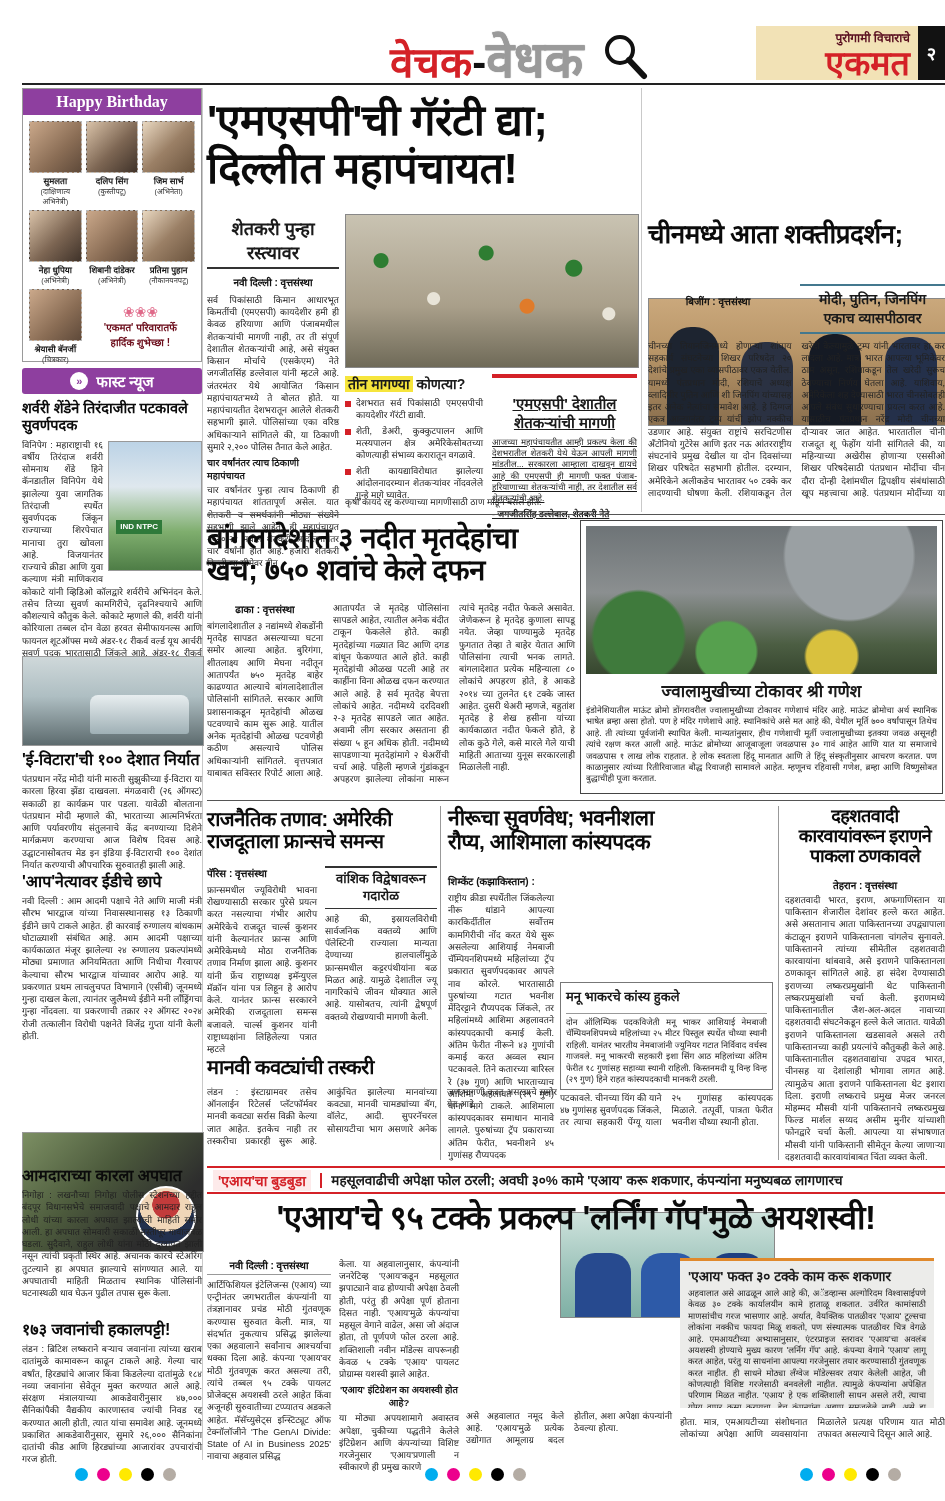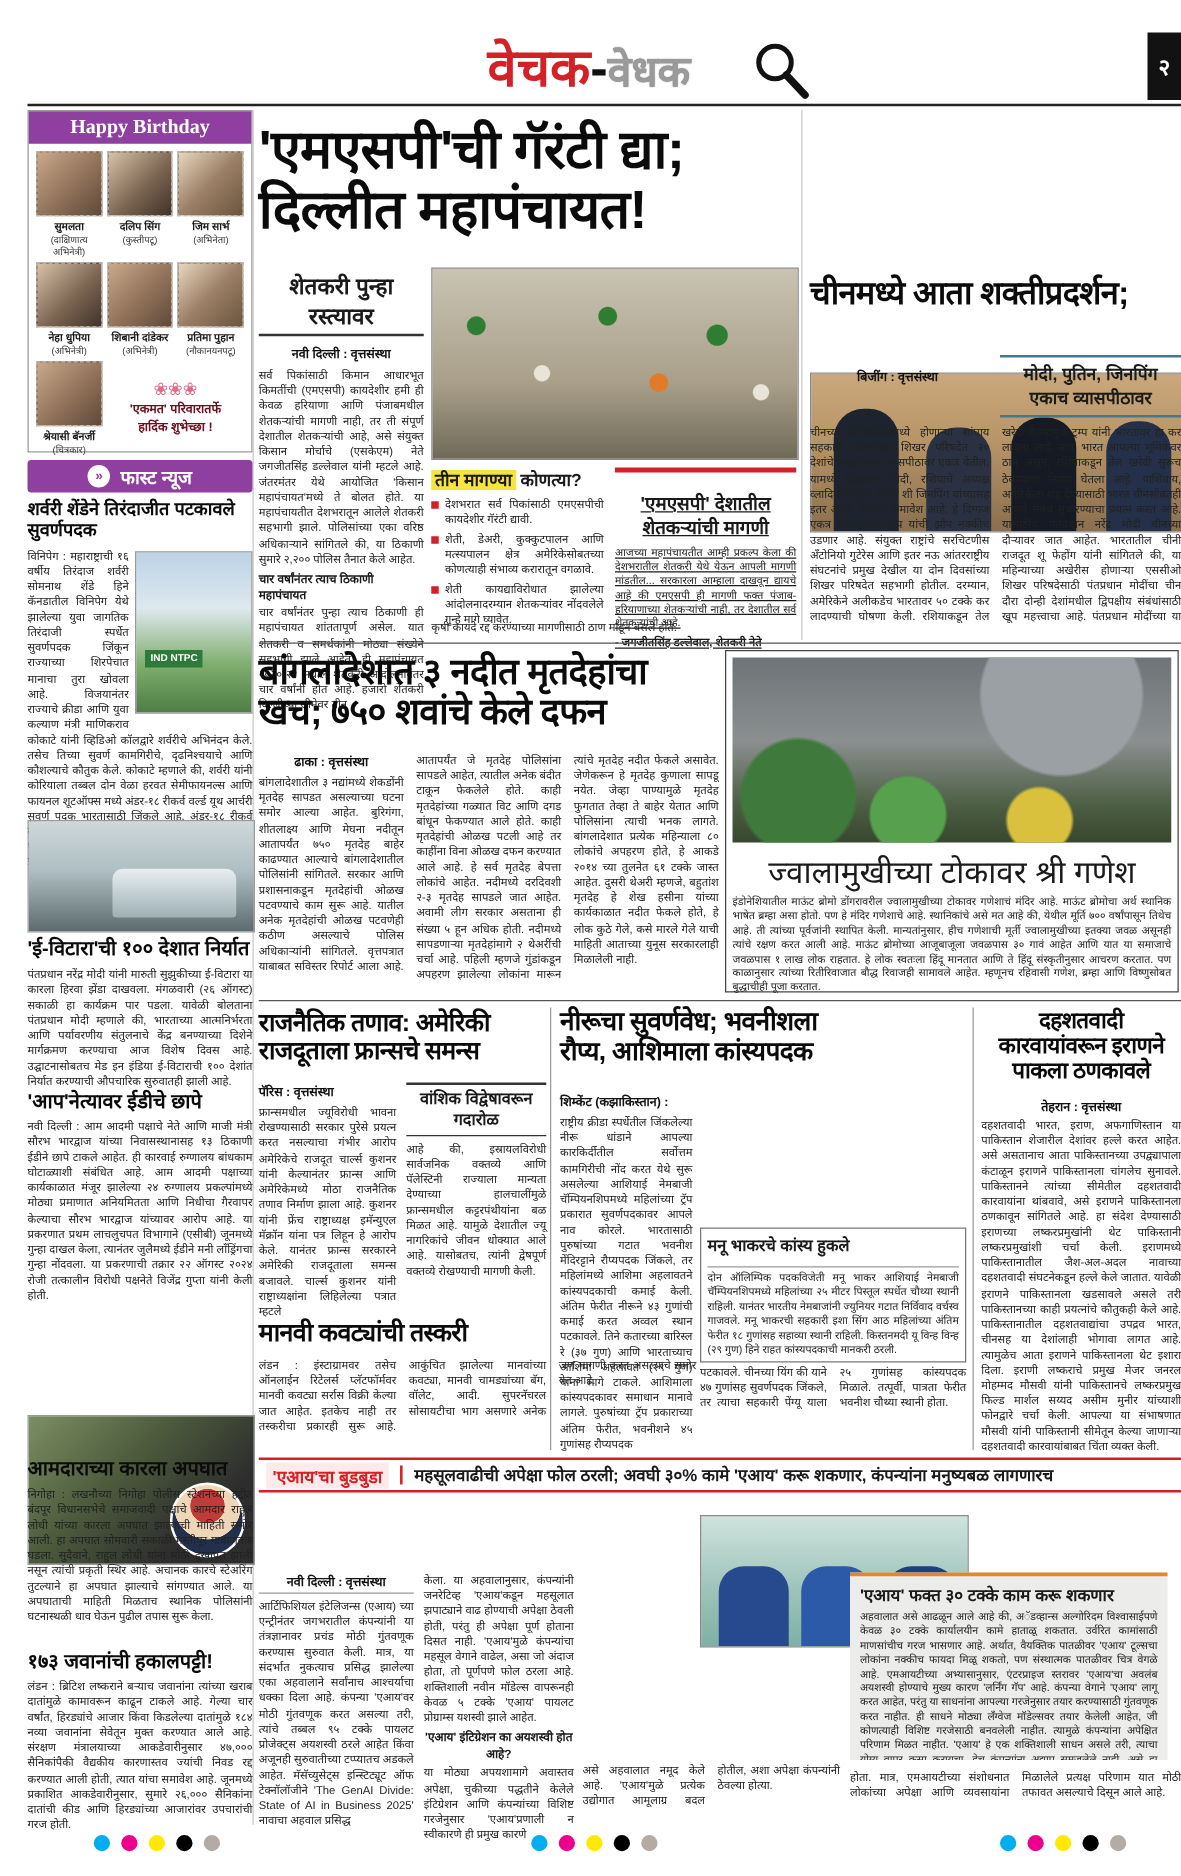--- a/index.html
+++ b/index.html
@@ -15,21 +15,21 @@
   .rule-v{border-left:1px solid #c9c9c9;}
   .rule-v-dark{border-left:1px solid #999;}
 
   
   .date-line{font-size:13px;font-weight:bold;color:#6d0f1d;}
   .cream{background:#f2e2b6;}
   .epaper-band{clip-path:polygon(0 0,96% 0,100% 100%,0 100%);display:flex;align-items:center;gap:6px;padding-left:28px;font-size:12px;color:#222;}
   .phone-dot{width:13px;height:13px;border-radius:50%;background:#d42127;display:inline-block;}
   .sec1{color:#d42127;font-size:42px;font-weight:800;}
   .sec-dash{color:#111;font-size:42px;font-weight:800;}
-  .sec2{color:#9a9a9a;font-size:34px;font-weight:800;text-shadow:0 0 1px #777;}
+  .sec2{color:#9a9a9a;font-size:50px;font-weight:800;text-shadow:0 0 1px #777;}
   .tagline{font-size:12px;font-weight:bold;color:#5a1020;text-align:right;}
   .masthead{font-size:34px;font-weight:800;color:#d42127;text-align:right;line-height:1;}
   .pagenum{background:#121212;color:#fff;font-size:18px;font-weight:bold;display:flex;align-items:center;justify-content:center;}
 
   
   .side-box{border:1px solid #9a9a9a;background:#fff;}
   .purple-bar{background:#8e3f9f;color:#fff;font-weight:bold;display:flex;align-items:center;justify-content:center;}
   .bday-grid{display:grid;grid-template-columns:repeat(3,1fr);gap:4px;padding:6px;}
   .bday-card{text-align:center;}
   .bday-ph{height:50px;border:1px dashed #bbb;background:linear-gradient(135deg,#caa88a,#8a6d55 60%,#5f4a3a);}
@@ -82,21 +82,21 @@
 
   
   .bd-hl{font-size:29px;}
   .ganesh-box{border:1px solid #444;padding:5px;background:#fff;}
   .ganesh-ph{background:
       radial-gradient(circle at 75% 20%,#9aa0a3 0 22%,transparent 23%),
       radial-gradient(circle at 15% 75%,#3f7a3c 0 14%,transparent 15%),
       radial-gradient(circle at 40% 85%,#56a04e 0 12%,transparent 13%),
       radial-gradient(circle at 70% 88%,#d9c13e 0 9%,transparent 10%),
       linear-gradient(180deg,#6e7477 0%,#8b8f90 45%,#4c5e43 80%,#37472f 100%);}
-  .ganesh-title{font-size:25px;font-weight:400;}
+  .ganesh-title{font-size:17px;font-weight:700;}
 
   
   .fr-hl{font-size:20px;}
   .sub-box-title{font-size:13px;font-weight:800;text-align:center;border-top:2px solid #333;border-bottom:1px solid #333;padding:3px 0;line-height:1.3;}
   .skull-hl{font-size:20px;}
   .shoot-hl{font-size:21px;}
   .shooters-ph{background:linear-gradient(180deg,#cfe3dd 0%,#9ec4bb 55%,#7fb0a5 100%);position:relative;overflow:hidden;}
   .shooter{position:absolute;bottom:0;width:56px;height:62%;border-radius:20px 20px 0 0;background:#274a8f;}
   .cap-box{border:1px solid #777;padding:4px 5px;}
   .cap-title{font-size:13px;font-weight:800;border-bottom:1px solid #999;padding-bottom:8px;margin-bottom:3px;}
@@ -115,20 +115,24 @@
 
 <div class="page">
 
   <div class="abs" style="left:390px;top:24px;width:340px;white-space:nowrap;">
     <span class="sec1">वेचक</span><span class="sec-dash">-</span><span class="sec2">वेधक</span>
   </div>
   <svg class="abs" style="left:598px;top:30px;" width="52" height="52" viewBox="0 0 52 52">
     <circle cx="22" cy="20" r="13" fill="none" stroke="#111" stroke-width="4"></circle>
     <line x1="31" y1="30" x2="46" y2="46" stroke="#111" stroke-width="6" stroke-linecap="round"></line>
   </svg>
+  <div class="abs cream" style="left:756px;top:26px;width:162px;height:54px;padding:3px 8px;box-sizing:border-box;">
+    <div class="tagline">पुरोगामी विचाराचे</div>
+    <div class="masthead">एकमत</div>
+  </div>
   <div class="abs pagenum" style="left:918px;top:26px;width:27px;height:54px;">२</div>
   <div class="abs rule-h" style="left:22px;top:83px;width:923px;"></div>
 
   <div class="abs rule-v" style="left:202px;top:88px;height:1372px;"></div>
 
   <div class="abs side-box" style="left:22px;top:88px;width:180px;height:274px;box-sizing:border-box;">
     <div class="purple-bar" style="height:26px;font-size:16px;font-family:'Liberation Serif','DejaVu Serif',serif;">Happy Birthday</div>
     <div class="bday-grid">
       <div class="bday-card">
         <div class="bday-ph"></div>
@@ -345,20 +349,21 @@
   </div>
   <div class="abs dateline ctr" style="left:785px;top:878px;width:160px;">तेहरान : वृत्तसंस्था</div>
   <div class="abs body-sm" style="left:785px;top:894px;width:160px;height:266px;">दहशतवादी भारत, इराण, अफगाणिस्तान या पाकिस्तान शेजारील देशांवर हल्ले करत आहेत. असे असतानाच आता पाकिस्तानच्या उपद्व्यापाला कंटाळून इराणने पाकिस्तानला चांगलेच सुनावले. पाकिस्तानने त्यांच्या सीमेतील दहशतवादी कारवायांना थांबवावे, असे इराणने पाकिस्तानला ठणकावून सांगितले आहे. हा संदेश देण्यासाठी इराणच्या लष्करप्रमुखांनी थेट पाकिस्तानी लष्करप्रमुखांशी चर्चा केली. इराणमध्ये पाकिस्तानातील जैश-अल-अदल नावाच्या दहशतवादी संघटनेकडून हल्ले केले जातात. यावेळी इराणने पाकिस्तानला खडसावले असले तरी पाकिस्तानच्या काही प्रयत्नांचे कौतुकही केले आहे. पाकिस्तानातील दहशतवाद्यांचा उपद्रव भारत, चीनसह या देशांलाही भोगावा लागत आहे. त्यामुळेच आता इराणने पाकिस्तानला थेट इशारा दिला. इराणी लष्कराचे प्रमुख मेजर जनरल मोहम्मद मौसवी यांनी पाकिस्तानचे लष्करप्रमुख फिल्ड मार्शल सय्यद असीम मुनीर यांच्याशी फोनद्वारे चर्चा केली. आपल्या या संभाषणात मौसवी यांनी पाकिस्तानी सीमेतून केल्या जाणाऱ्या दहशतवादी कारवायांबाबत चिंता व्यक्त केली.</div>
 
   <div class="abs ai-strip" style="left:207px;top:1166px;width:738px;height:28px;box-sizing:border-box;">
     <span class="ai-tag">'एआय'चा बुडबुडा</span>
     <span style="color:#d42127;font-weight:800;">|</span>
     <span class="ai-strip-text">महसूलवाढीची अपेक्षा फोल ठरली; अवघी ३०% कामे 'एआय' करू शकणार, कंपन्यांना मनुष्यबळ लागणारच</span>
   </div>
 
+  <div class="abs hl ai-hl" style="left:207px;top:1200px;width:738px;">'एआय'चे ९५ टक्के प्रकल्प 'लर्निंग गॅप'मुळे अयशस्वी!</div>
 
   <div class="abs" style="left:207px;top:1258px;width:124px;">
     <div class="dateline ctr" style="margin-bottom:4px;border-bottom:1px solid #999;padding-bottom:2px;">नवी दिल्ली : वृत्तसंस्था</div>
     <div class="body-sm">आर्टिफिशियल इंटेलिजन्स (एआय) च्या एन्ट्रीनंतर जगभरातील कंपन्यांनी या तंत्रज्ञानावर प्रचंड मोठी गुंतवणूक करण्यास सुरुवात केली. मात्र, या संदर्भात नुकत्याच प्रसिद्ध झालेल्या एका अहवालाने सर्वांनाच आश्चर्याचा धक्का दिला आहे. कंपन्या 'एआय'वर मोठी गुंतवणूक करत असल्या तरी, त्यांचे तब्बल ९५ टक्के पायलट प्रोजेक्ट्स अयशस्वी ठरले आहेत किंवा अजूनही सुरुवातीच्या टप्प्यातच अडकले आहेत. मॅसॅच्युसेट्स इन्स्टिट्यूट ऑफ टेक्नॉलॉजीने 'The GenAI Divide: State of AI in Business 2025' नावाचा अहवाल प्रसिद्ध</div>
   </div>
   <div class="abs" style="left:339px;top:1258px;width:120px;">
     <div class="body-sm">केला. या अहवालानुसार, कंपन्यांनी जनरेटिव्ह 'एआय'कडून महसूलात झपाट्याने वाढ होण्याची अपेक्षा ठेवली होती, परंतु ही अपेक्षा पूर्ण होताना दिसत नाही. 'एआय'मुळे कंपन्यांचा महसूल वेगाने वाढेल, असा जो अंदाज होता, तो पूर्णपणे फोल ठरला आहे. शक्तिशाली नवीन मॉडेल्स वापरूनही केवळ ५ टक्के 'एआय' पायलट प्रोग्राम्स यशस्वी झाले आहेत.</div>
     <div class="crosshead ctr" style="margin:3px 0;">'एआय' इंटिग्रेशन का अयशस्वी होत आहे?</div>
     <div class="body-sm">या मोठ्या अपयशामागे अवास्तव अपेक्षा, चुकीच्या पद्धतीने केलेले इंटिग्रेशन आणि कंपन्यांच्या विशिष्ट गरजेनुसार 'एआय'प्रणाली न स्वीकारणे ही प्रमुख कारणे</div>
   </div>

